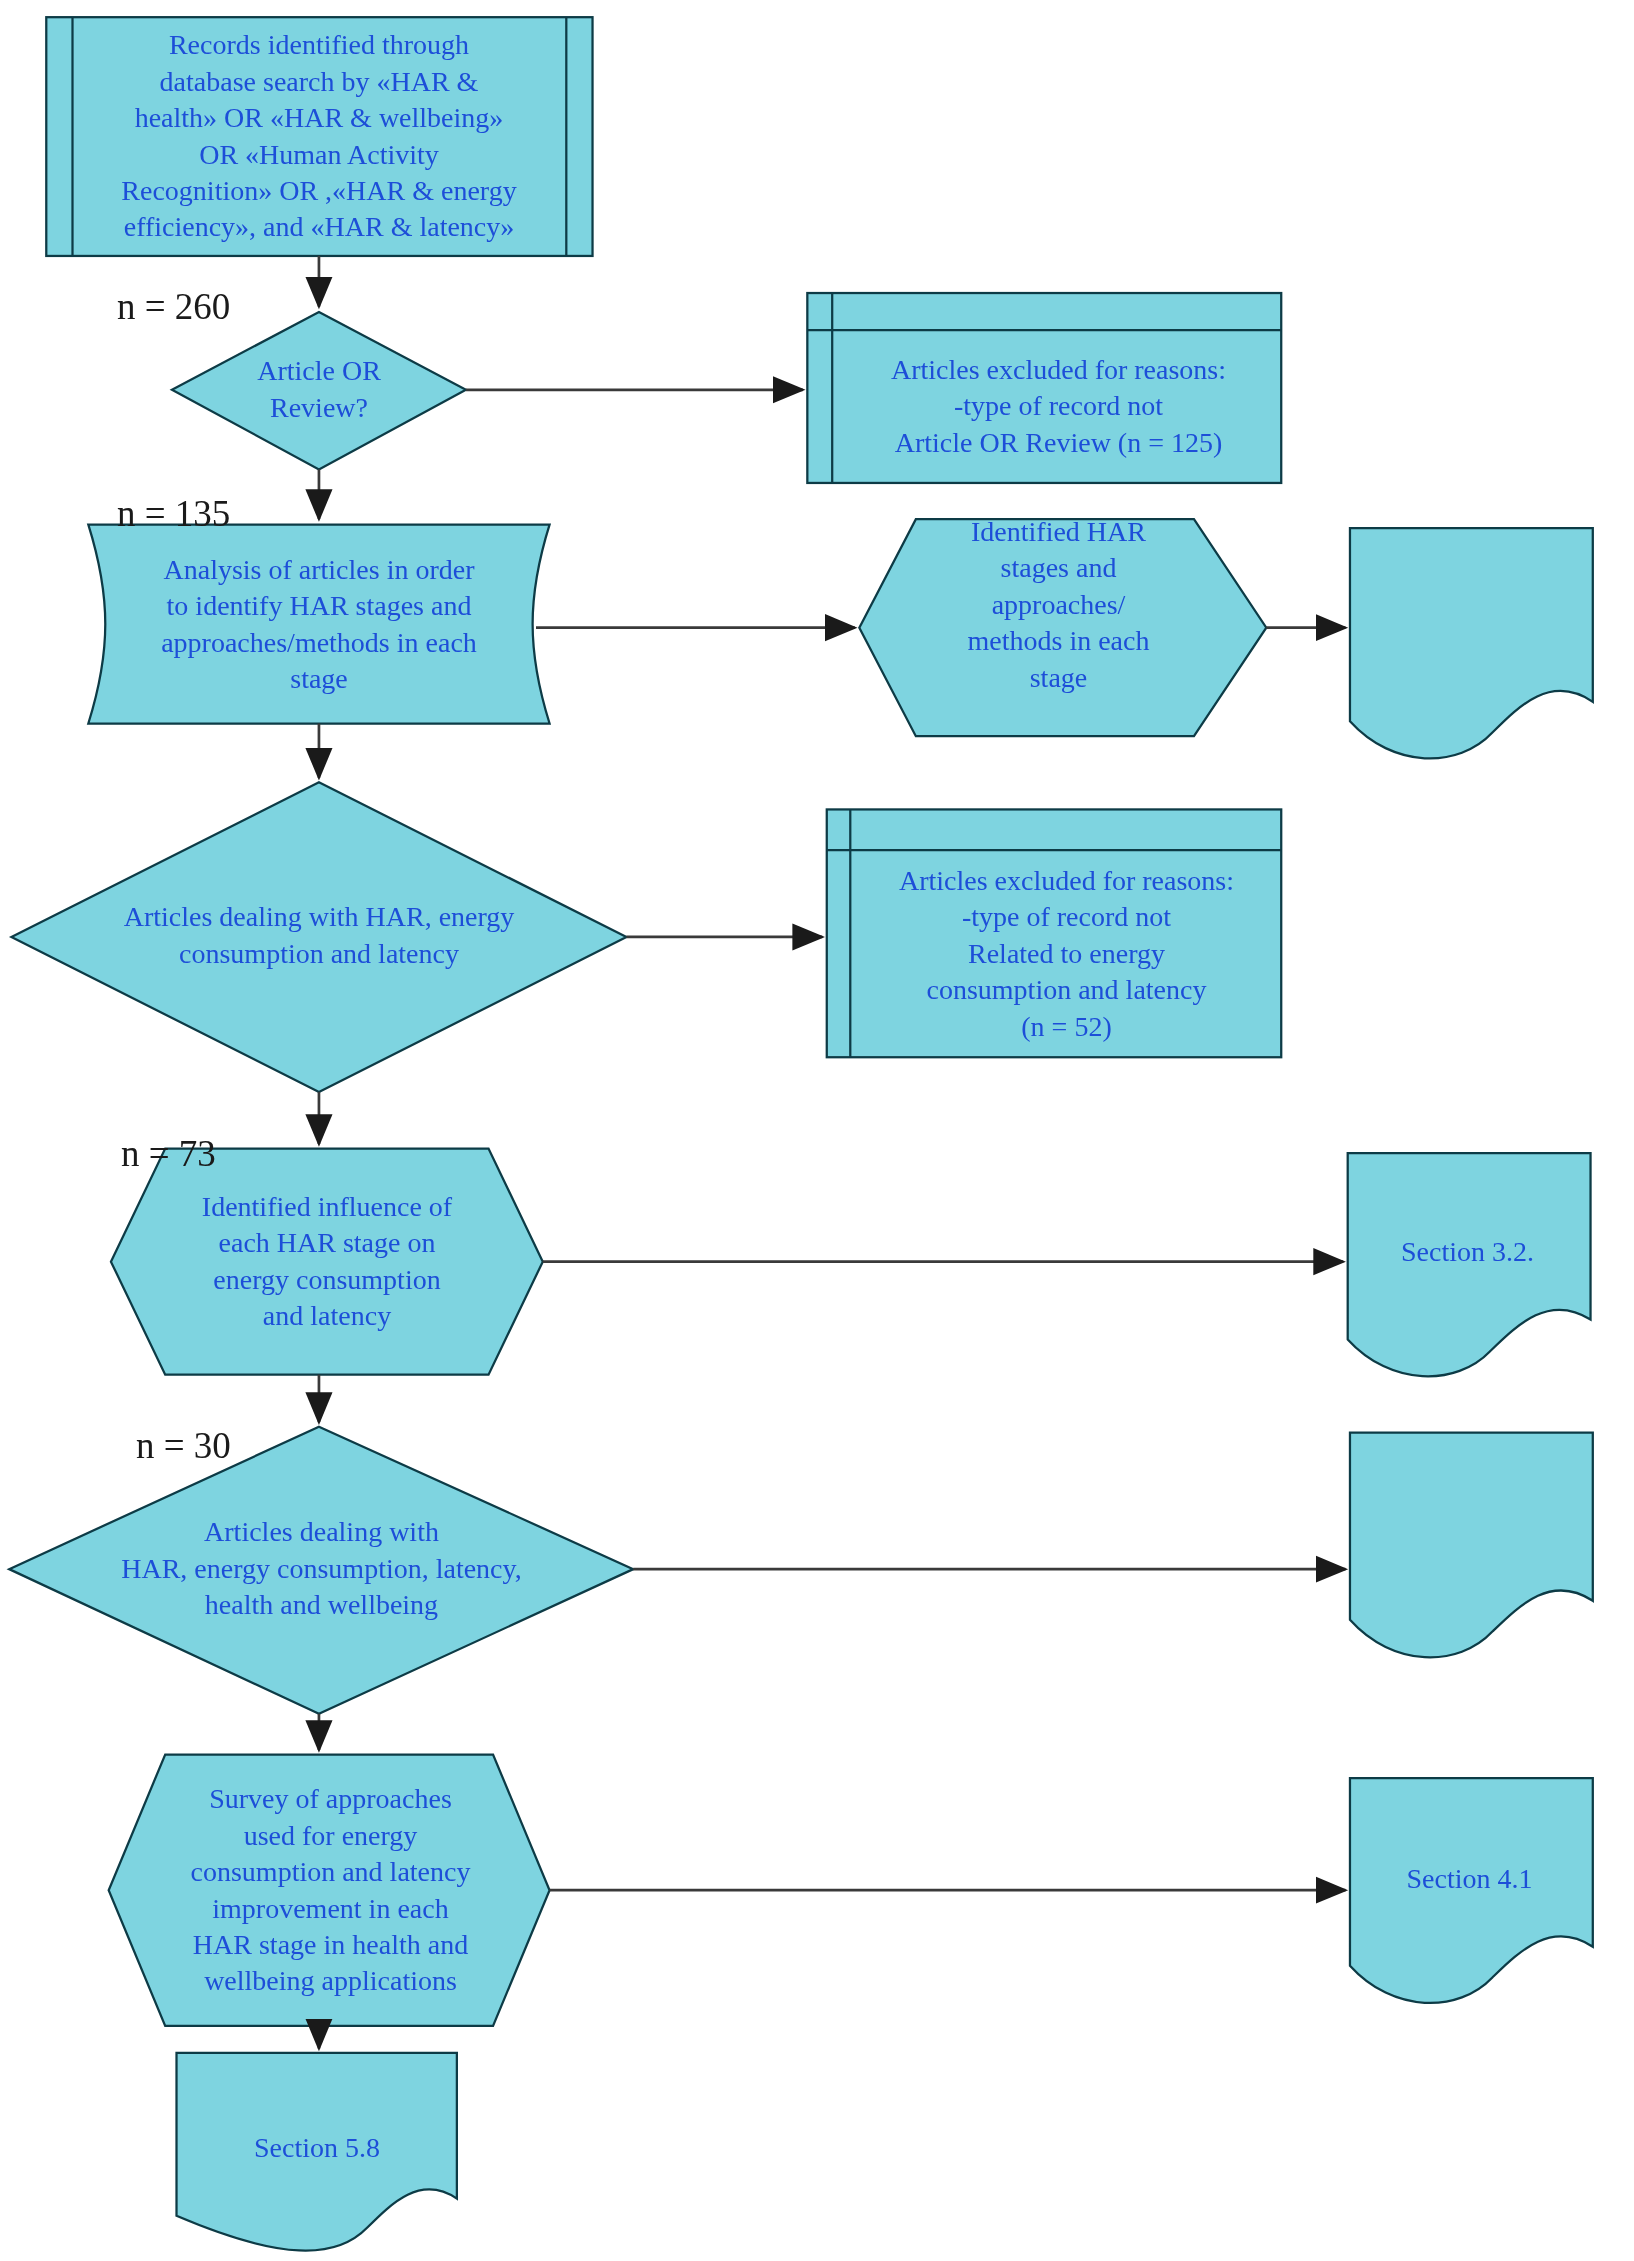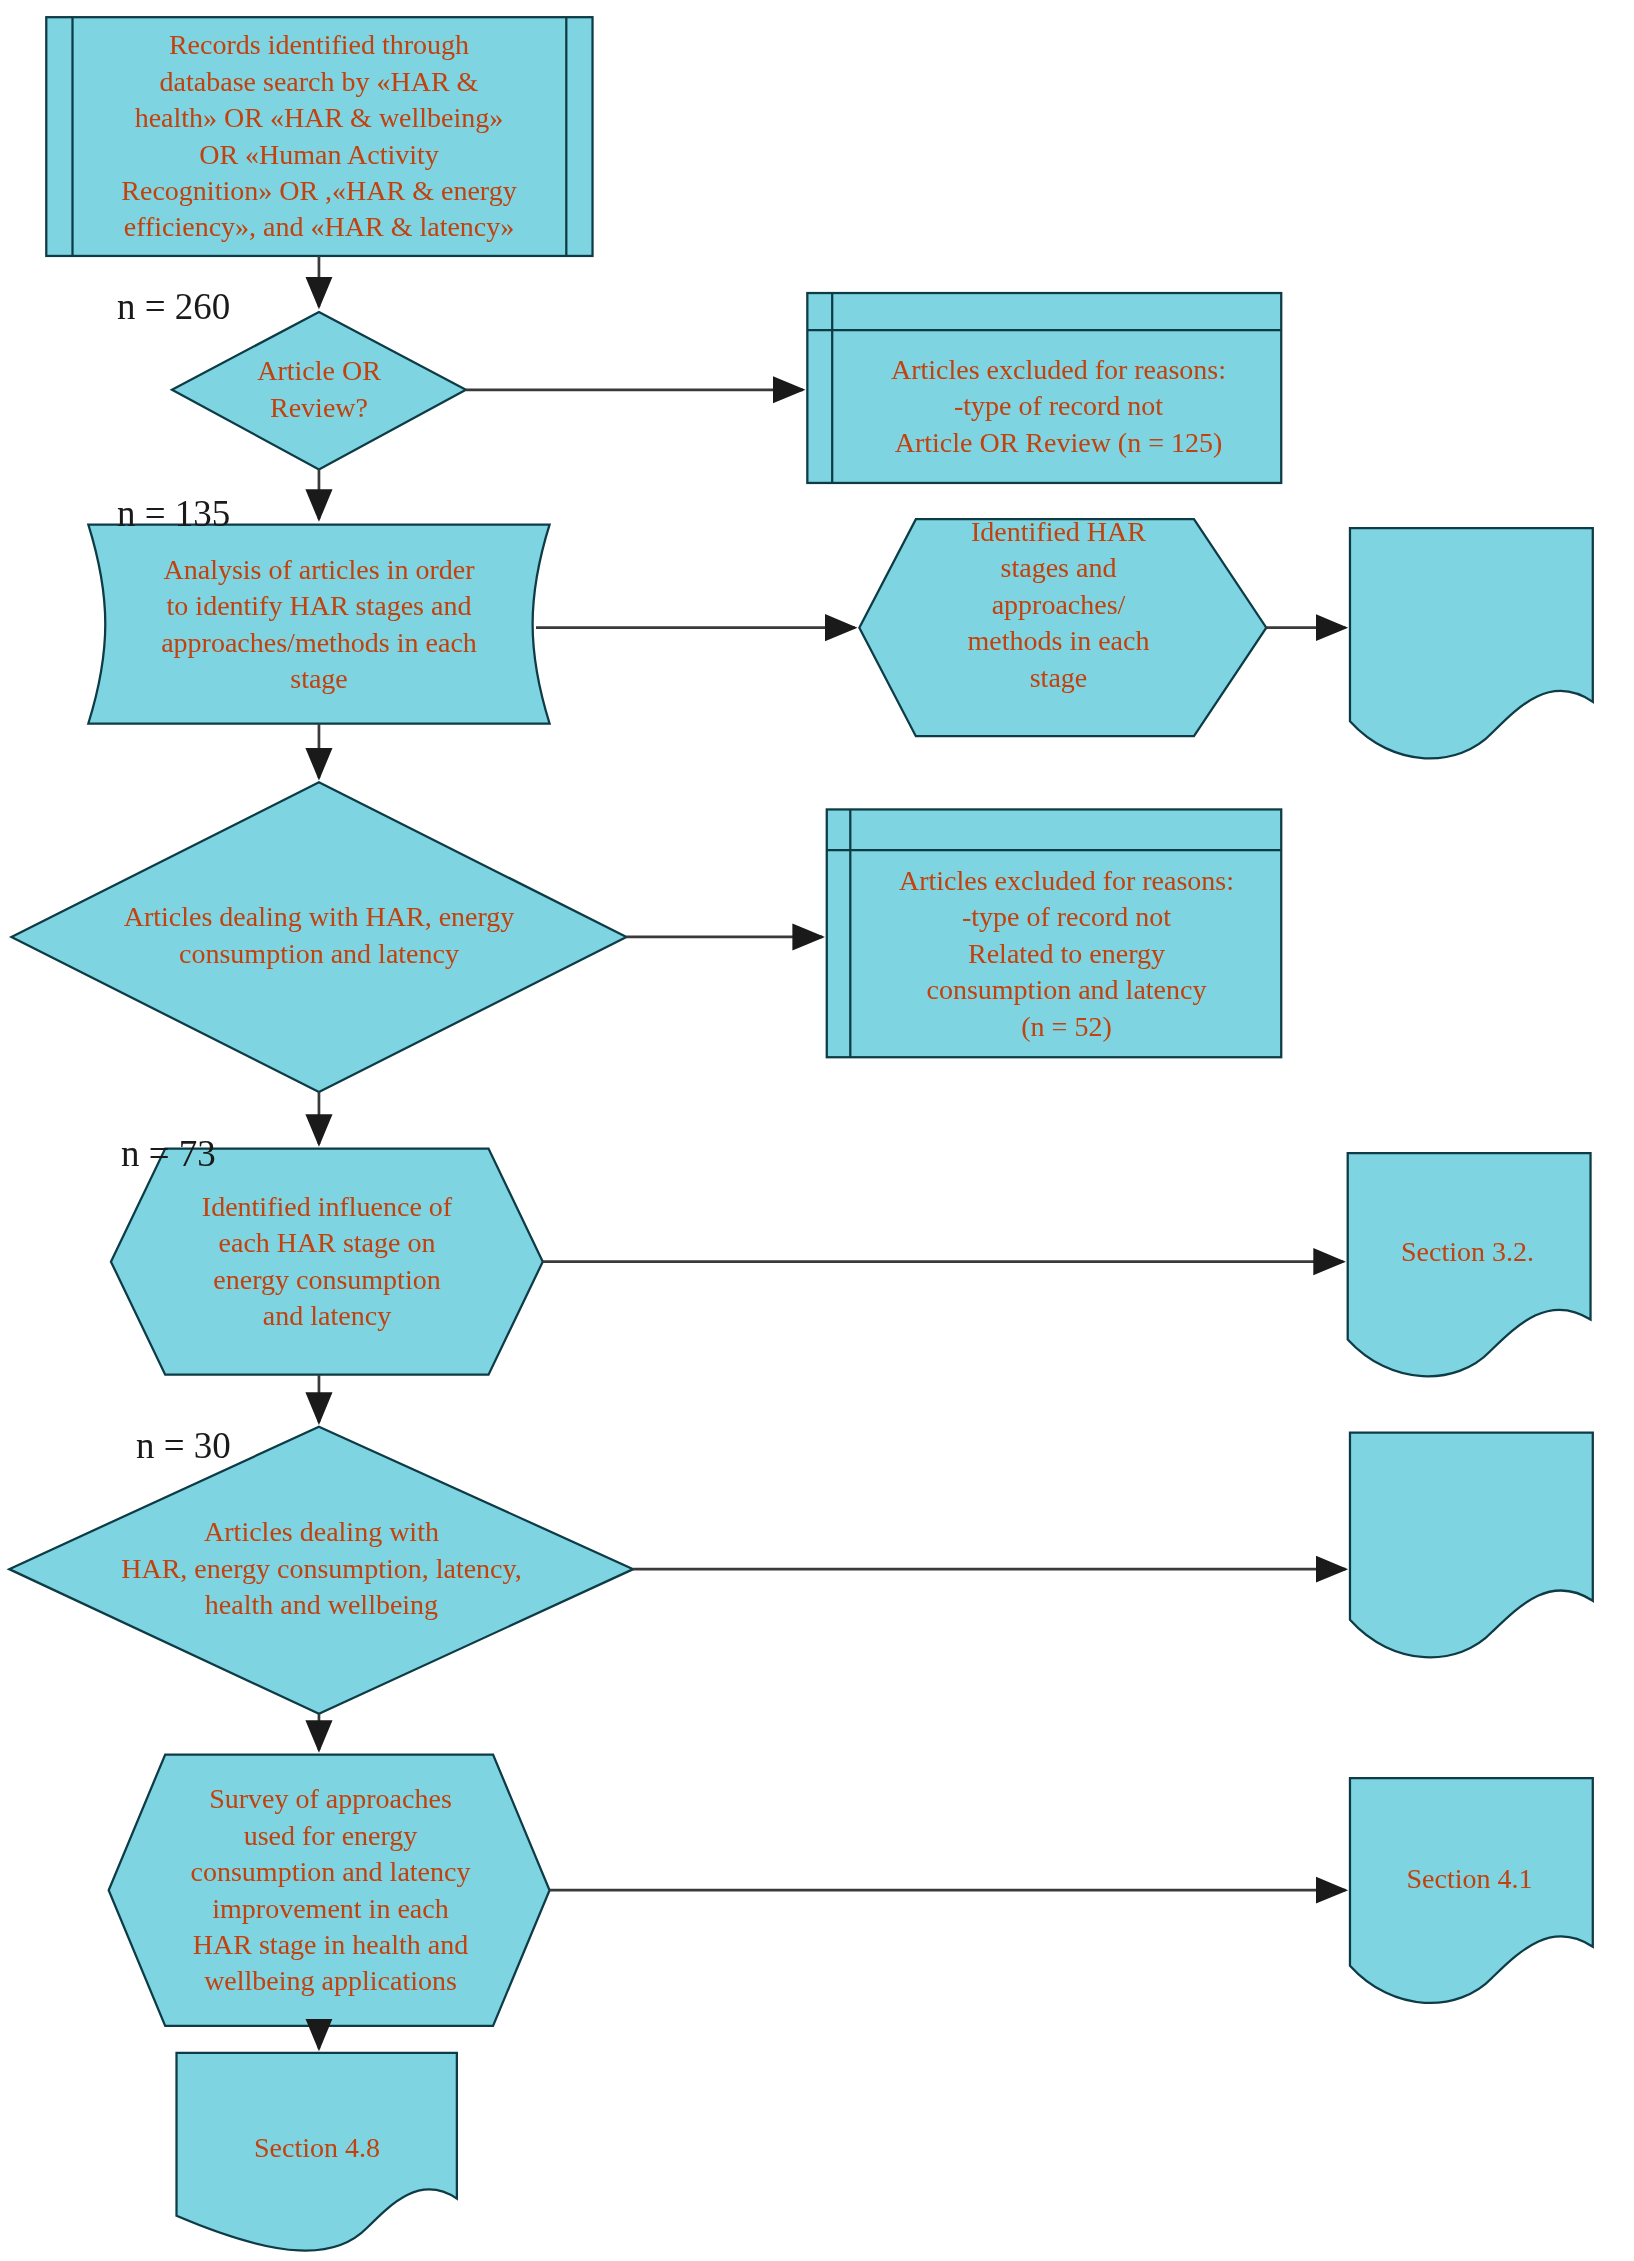--- a/index.html
+++ b/index.html
@@ -2,21 +2,21 @@
 <html style="font-size:7.2px"><head>
 <meta charset="utf-8">
 <style>
   html,body{margin:0;padding:0;background:#ffffff;}
   body{font-family:"Liberation Serif", serif;}
   #stage{position:relative;width:1635px;height:2261px;background:#fff;overflow:hidden;}
   svg#chart{position:absolute;left:0;top:0;width:1635px;height:2261px;}
   .shp{fill:#7ed4e0;stroke:#0d3b46;stroke-width:5;}
   .inner-line{stroke:#0d3b46;stroke-width:5;fill:none;}
   .conn{stroke:#3a3a3a;stroke-width:6;fill:none;}
-  .lbl{position:absolute;color:#c2410c;font-family:"Liberation Serif", serif;
+  .lbl{position:absolute;color:#1d4ed8;font-family:"Liberation Serif", serif;
        text-align:center;line-height:1.30;white-space:pre-line;
        display:flex;align-items:center;justify-content:center;
        pointer-events:none;}
   .t62{font-size:28px;}
   .nlab{position:absolute;color:#1a1a1a;font-family:"Liberation Serif", serif;
         font-size:37px;white-space:nowrap;}
 </style>
 </head>
 <body>
 
@@ -217,21 +217,21 @@
 
   <div class="lbl t62" style="left:136px;top:1757px;width:389px;height:267px;">Survey of  approaches
 used for energy
 consumption and latency
 improvement in each
 HAR stage in health and
 wellbeing applications</div>
 
   <div class="lbl t62" style="left:1352px;top:1807px;width:235px;height:145px;">Section 4.1</div>
 
-  <div class="lbl t62" style="left:179px;top:2080px;width:276px;height:136px;">Section 4.8</div>
+  <div class="lbl t62" style="left:179px;top:2080px;width:276px;height:136px;">Section 5.8</div>
 
   <div class="nlab" style="left:117px;top:285px;">n = 260</div>
 
   <div class="nlab" style="left:117px;top:492px;">n = 135</div>
 
   <div class="nlab" style="left:121px;top:1132px;">n = 73</div>
 
   <div class="nlab" style="left:136px;top:1424px;">n = 30</div>
 
 </div>

